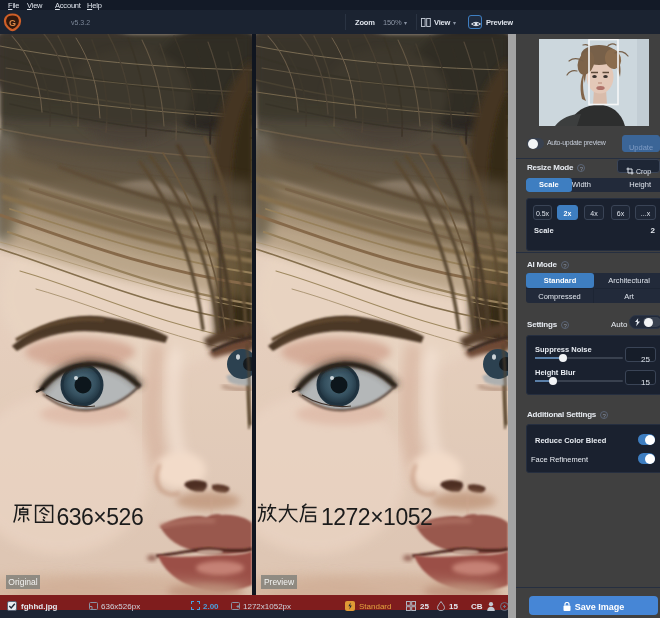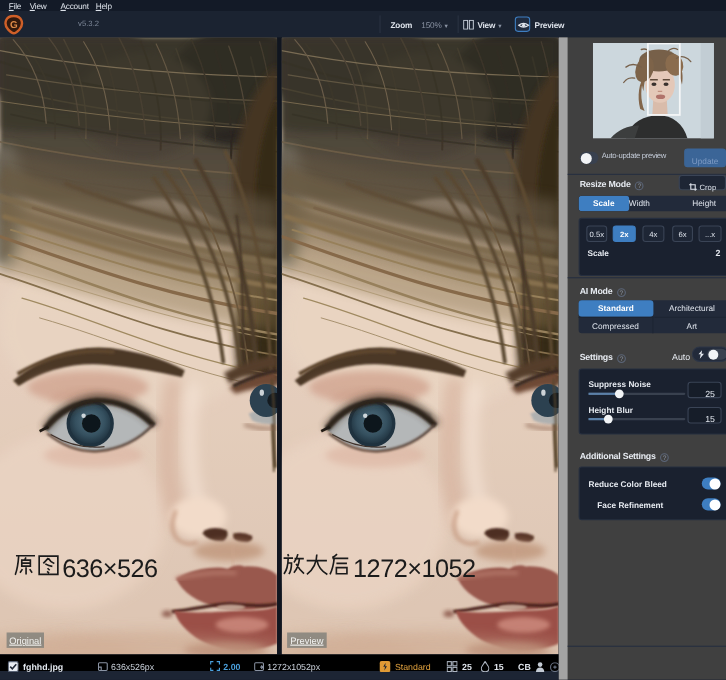--- a/index.html
+++ b/index.html
@@ -10,22 +10,22 @@
 #titlebar .tt{position:absolute;left:26px;top:7px;font-size:9px;letter-spacing:-0.8px;word-spacing:1px;font-weight:bold;color:#e9edf3;margin-top:27px;}
 #titlebar .vv{position:absolute;left:71px;top:8.5px;font-size:7px;color:#7d8798;}
 .tsep{position:absolute;top:4px;width:1px;height:16px;background:#2a3342;}
 .tctl{position:absolute;color:#dfe4ec;font-size:7.5px;font-weight:bold;letter-spacing:-0.2px;}
 .tgray{color:#8a93a3;font-weight:normal;}
 #main{position:absolute;left:0;top:34px;width:508px;height:561px;background:#10151f;}
 .panel{position:absolute;top:0;width:252px;height:561px;overflow:hidden;}
 #pL{left:0;}
 #pR{left:256px;}
 .cap{position:absolute;color:#141414;}
-.tag{position:absolute;top:541px;height:14px;background:rgba(128,128,122,0.82);color:#f2f2f0;font-size:8.5px;line-height:14px;text-align:center;text-decoration:underline;}
-#statusbar{position:absolute;left:0;top:595px;width:508px;height:15px;background:#000000;color:#cdd4de;font-size:8px;}
+.tag{position:absolute;top:541px;height:14px;background:rgba(128,128,122,0.82);color:#f2f2f0;font-size:8.5px;line-height:14px;text-align:center;}
+#statusbar{position:absolute;left:0;top:595px;width:508px;height:15px;background:#7f1d1d;color:#cdd4de;font-size:8px;}
 #statusbar .it{position:absolute;top:7px;white-space:nowrap;}
 #sidepanel{position:absolute;left:508px;top:34px;width:152px;height:584px;background:#404040;border-left:8px solid #a3a3a3;}
 .card{position:absolute;left:10px;width:137px;background:#1a212f;border:1px solid #252e3f;border-radius:3px;}
 .hdr{position:absolute;left:11px;color:#e7ebf1;font-size:8px;letter-spacing:-0.2px;font-weight:bold;}
 .qm{display:inline-block;width:8px;height:8px;border:1px solid #5a6476;border-radius:50%;color:#8a93a3;font-size:6px;line-height:8px;text-align:center;font-weight:normal;vertical-align:-1px;margin-left:4px;}
 .btn{position:absolute;border:1px solid #3a4456;border-radius:3px;background:#1e2635;color:#dfe4ec;text-align:center;}
 .blue{background:#3e7ec1;border-color:#3e7ec1;color:#fff;}
 .toggle{position:absolute;border-radius:6px;}
 </style></head>
 <body>
@@ -192,27 +192,33 @@
         </div>
       <div class="btn" style="right:6px;top:34px;width:31px;height:15px;background:#161d29;text-align:right;"><span style="font-size:8px;line-height:15px;margin-right:5px">15</span></div>
     </div>
 
     <div class="hdr" style="top:376px">Additional Settings<span class="qm">?</span></div>
     <div class="card" style="top:390px;height:49px;">
       <div style="position:absolute;left:8px;top:11px;font-size:7.5px;font-weight:bold;color:#e7ebf1">Reduce Color Bleed</div>
       <div class="toggle" style="right:7px;top:9px;width:17px;height:11px;background:#3e7ec1;">
           <div style="position:absolute;right:0.5px;top:0.5px;width:10px;height:10px;border-radius:50%;background:#fff"></div>
         </div>
-      <div style="position:absolute;left:16px;top:30px;font-size:7.5px;font-weight:bold;color:#e7ebf1">Face Refinement</div>
+      <div style="position:absolute;left:4px;top:30px;font-size:7.5px;font-weight:normal;color:#e7ebf1">Face Refinement</div>
       <div class="toggle" style="right:7px;top:28px;width:17px;height:11px;background:#3e7ec1;">
           <div style="position:absolute;right:0.5px;top:0.5px;width:10px;height:10px;border-radius:50%;background:#fff"></div>
         </div>
     </div>
 
     <div style="position:absolute;left:0;top:553px;width:152px;height:1px;background:#262f40"></div>
+    <div style="position:absolute;left:13px;top:562px;width:129px;height:19px;background:#4686d6;border-radius:4px;text-align:center;">
+      <span style="font-size:9px;font-weight:bold;color:#fff;line-height:19px"><svg width="8" height="9" viewBox="0 0 8 9" style="vertical-align:-1px;margin-right:4px">
+            <rect x="0.5" y="3.5" width="7" height="5.5" rx="1" fill="#fff"></rect>
+            <path d="M2,3.5 V2.2 C2,1 2.8,0.5 4,0.5 C5.2,0.5 6,1 6,2.2 V3.5" fill="none" stroke="#fff" stroke-width="1.2"></path>
+          </svg>Save Image</span>
+    </div>
   </div>
 
   <svg width="0" height="0" style="position:absolute">
       <defs>
     <linearGradient id="skinG" x1="0" y1="0" x2="0" y2="1">
       <stop offset="0" stop-color="#ead7c9"></stop>
           <stop offset="0.55" stop-color="#e6d0c2"></stop>
           <stop offset="1" stop-color="#ddc5b6"></stop>
     </linearGradient>
     <radialGradient id="irisG" cx="0.5" cy="0.45" r="0.55">

